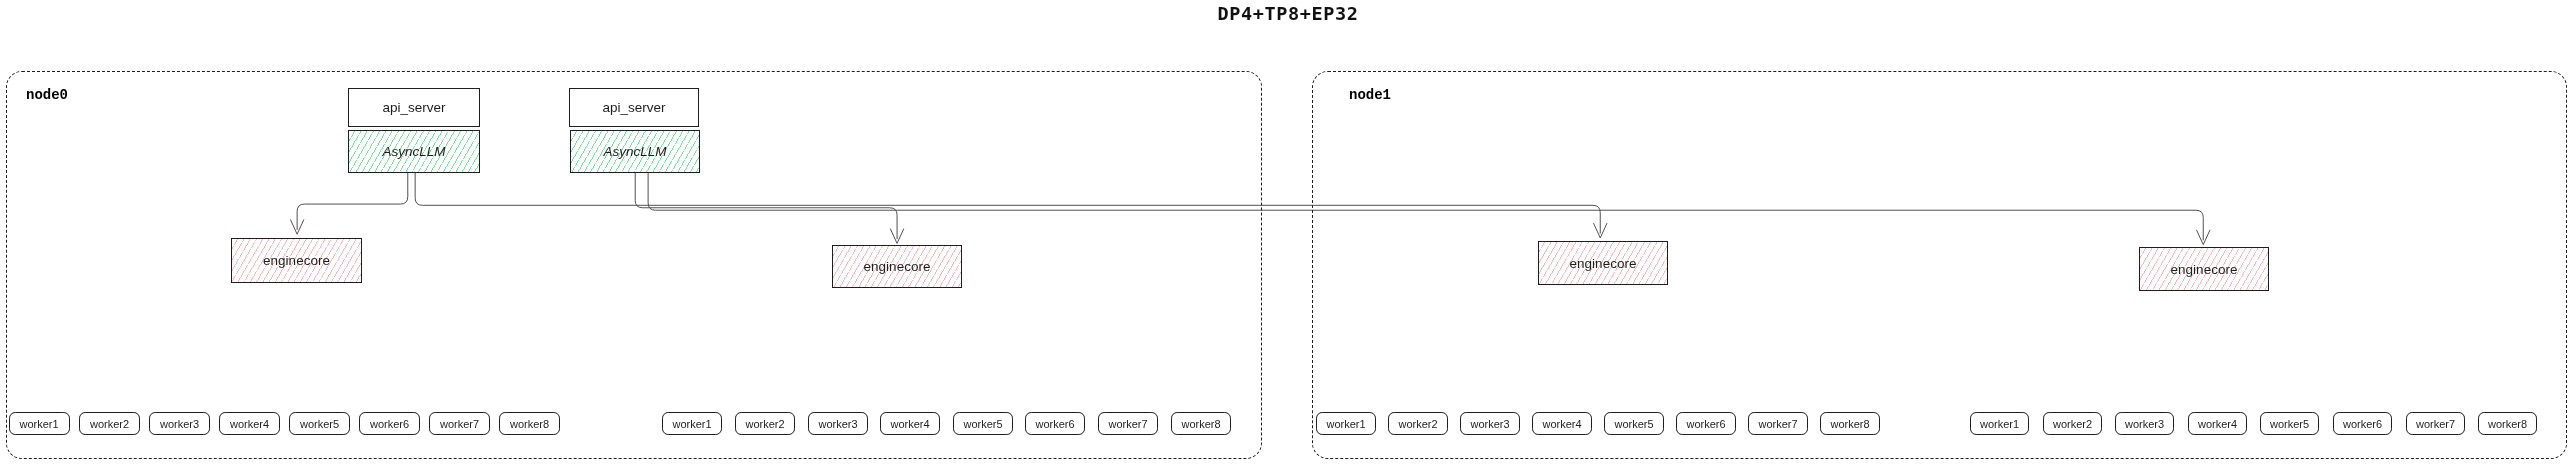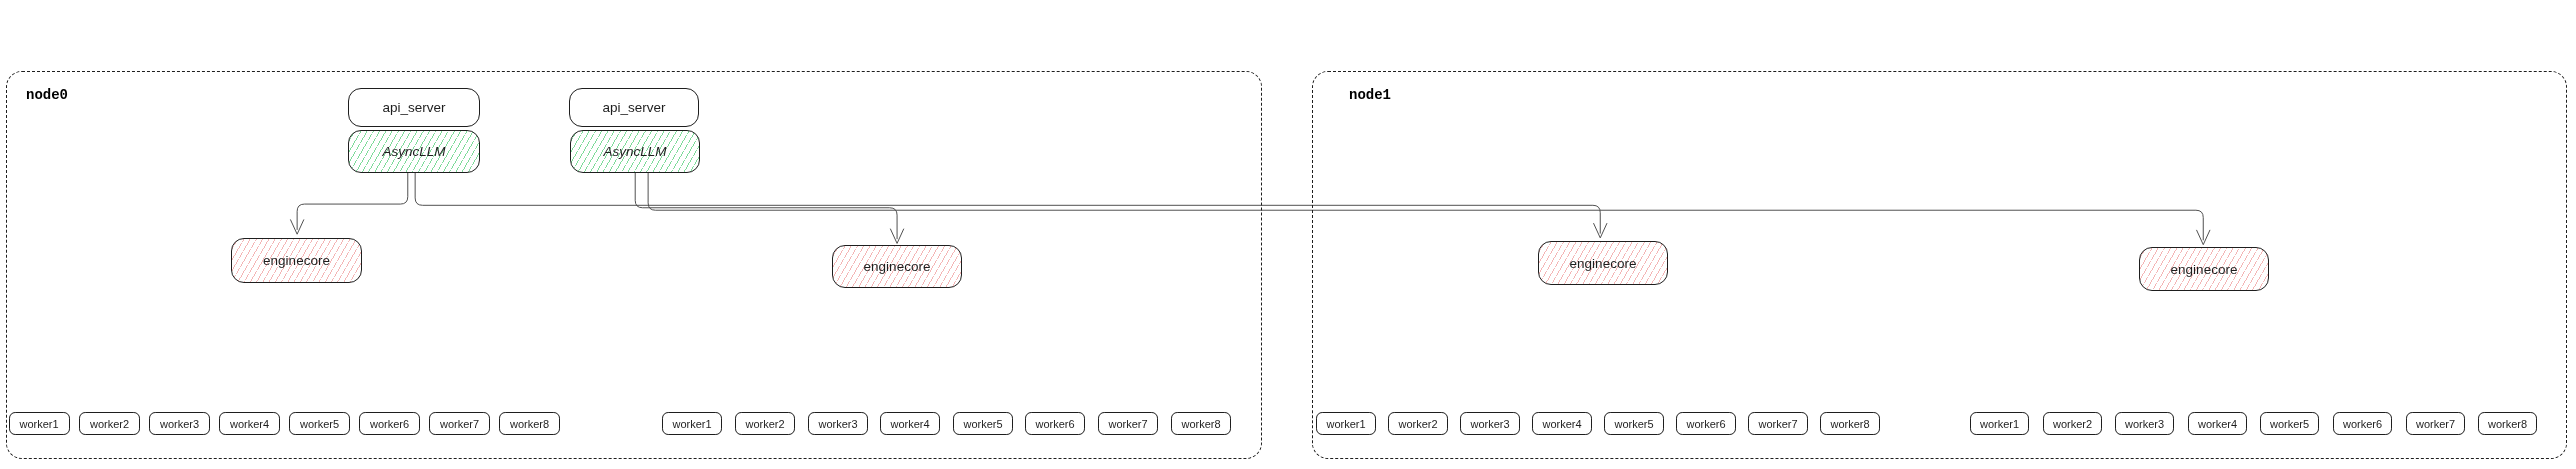--- a/index.html
+++ b/index.html
@@ -16,21 +16,21 @@
   .node-box{
     position:absolute;border:1.2px dashed #1e1e1e;border-radius:16px;
     background:transparent;box-sizing:border-box;
   }
   .node-label{
     position:absolute;font-family:Liberation Mono, monospace;
     font-size:14px;font-weight:600;color:#000000;white-space:nowrap;
   }
   .box{
     position:absolute;box-sizing:border-box;border:1.5px solid #1e1e1e;
-    border-radius:13px;display:flex;align-items:center;justify-content:center;
+    border-radius:0;display:flex;align-items:center;justify-content:center;
     font-size:13.5px;color:#1e1e1e;background-color:#ffffff;white-space:nowrap;
   }
   .box.api{ background:#ffffff; }
   .box.asyncllm{
     background-color:#ffffff;
     background-image:repeating-linear-gradient(120deg,
       rgba(0,0,0,0) 0px, rgba(0,0,0,0) 4.6px, #7fdb9b 4.6px, #7fdb9b 5.4px);
     font-style:italic;
   }
   .box.enginecore{
@@ -44,20 +44,21 @@
     font-size:11px;color:#1e1e1e;background:#ffffff;white-space:nowrap;
   }
   #edges{position:absolute;left:0;top:0;width:2576px;height:469px;pointer-events:none;}
   #edges path{fill:none;stroke:#4d4d4d;stroke-width:1.6;}
   #edges path.arrowhead{stroke-width:1.6;stroke-linejoin:miter;}
 </style>
 </head>
 <body>
 
 <div id="stage">
+  <div class="diagram-title">DP4+TP8+EP32</div>
   <svg id="edges" xmlns="http://www.w3.org/2000/svg" viewBox="0 0 4188 763" width="2576" height="469">
       <path d="M662,281 L662,320 Q662,332 650,332 L494,332 Q482,332 482,344 L482,374"></path>
       <path d="M471,357 L482,381 L493,357" class="arrowhead"></path>
       <path d="M674,281 L674,322 Q674,334 686,334 L2590,334 Q2602,334 2602,346 L2602,380"></path>
       <path d="M2591,363 L2602,387 L2613,363" class="arrowhead"></path>
       <path d="M1032,281 L1032,326 Q1032,338 1044,338 L1446,338 Q1458,338 1458,350 L1458,389"></path>
       <path d="M1447,372 L1458,396 L1469,372" class="arrowhead"></path>
       <path d="M1053,281 L1053,330 Q1053,342 1065,342 L3571,342 Q3583,342 3583,354 L3583,391"></path>
       <path d="M3572,374 L3583,398 L3594,374" class="arrowhead"></path>
     </svg>

